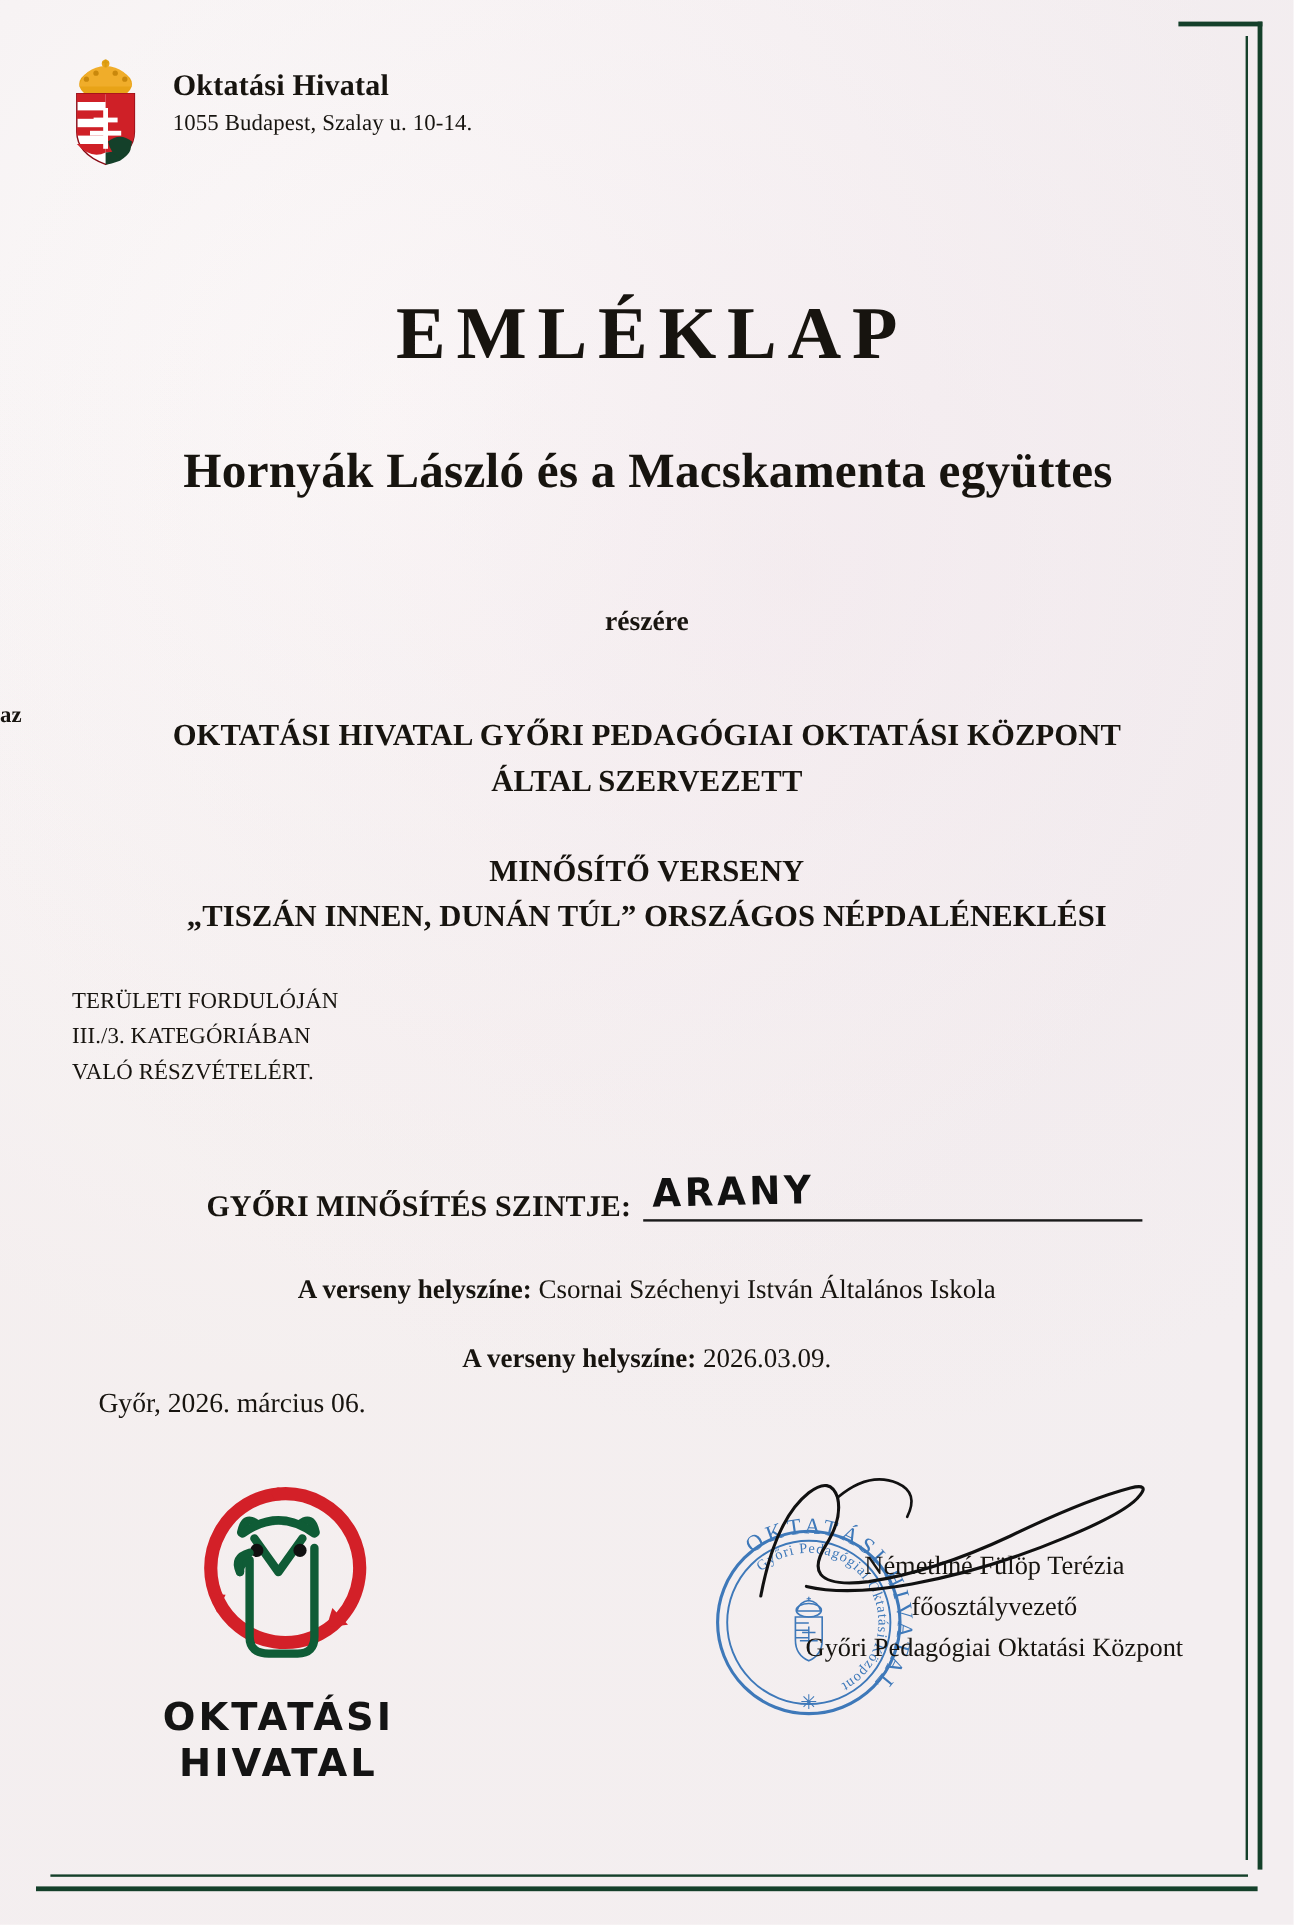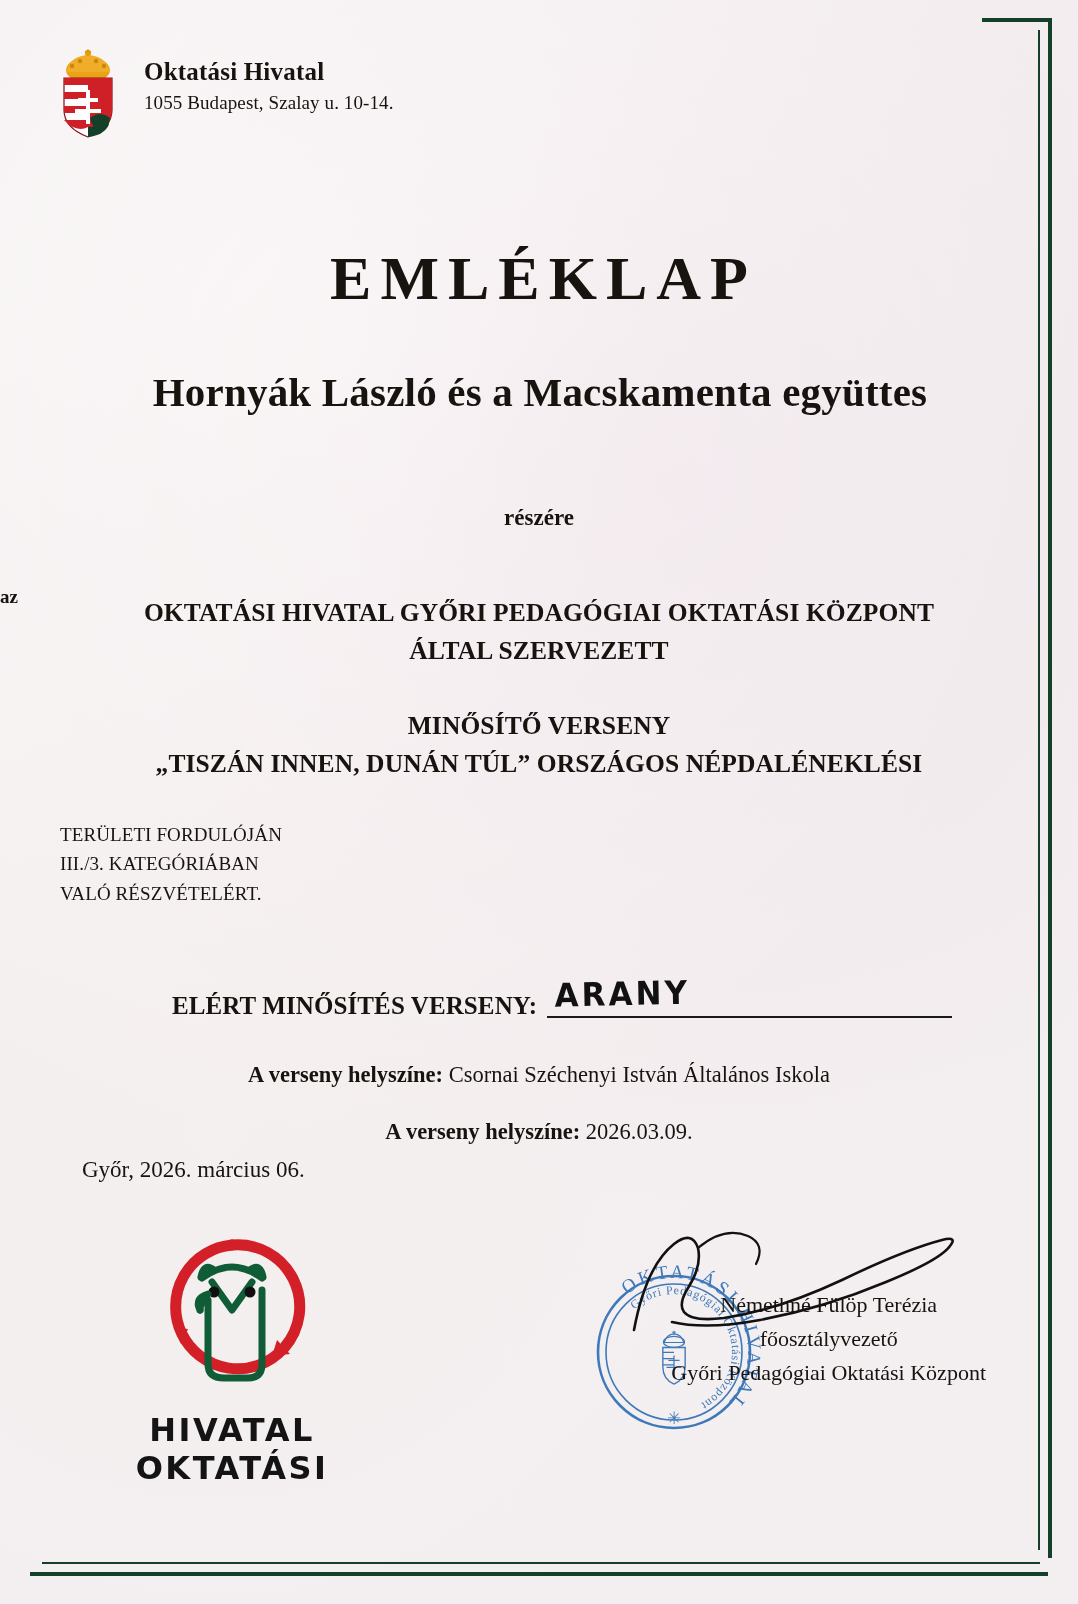--- a/index.html
+++ b/index.html
@@ -332,21 +332,21 @@
     <div>„TISZÁN INNEN, DUNÁN TÚL” ORSZÁGOS NÉPDALÉNEKLÉSI</div>
   </div>
 
   <div class="round-block">
     <div>TERÜLETI FORDULÓJÁN</div>
     <div>III./3. KATEGÓRIÁBAN</div>
     <div>VALÓ RÉSZVÉTELÉRT.</div>
   </div>
 
   <div class="qual-row">
-    <div class="qual-label">ELÉRT MINŐSÍTÉS VERSENY:</div>
+    <div class="qual-label">GYŐRI MINŐSÍTÉS SZINTJE:</div>
     <div class="qual-fill">
       <span class="qual-value">ARANY</span>
     </div>
   </div>
 
   <div class="venue">
     <b>A verseny helyszíne:</b>
     <span>Csornai Széchenyi István Általános Iskola</span>
   </div>
 
@@ -379,22 +379,22 @@
       <path d="M56 78
                Q56 68 64 68
                L64 132
                Q64 146 80 146
                L104 146
                Q118 146 118 132
                L118 58" fill="none" stroke="#0f5c36" stroke-width="7" stroke-linecap="round" stroke-linejoin="round"></path>
       <path d="M56 78 Q50 66 64 62" fill="none" stroke="#0f5c36" stroke-width="7" stroke-linecap="round"></path>
     </svg>
     <div class="logo-caption">
+      <div>OKTATÁSI</div>
       <div>HIVATAL</div>
-      <div>OKTATÁSI</div>
     </div>
   </div>
 
   <svg class="stamp" viewBox="0 0 180 180">
     <defs>
       <path id="outerArc" d="M 90,90 m -74,0 a 74,74 0 1 1 148,0 a 74,74 0 1 1 -148,0"></path>
       <path id="innerArc" d="M 90,90 m -58,0 a 58,58 0 1 1 116,0 a 58,58 0 1 1 -116,0"></path>
     </defs>
     <circle cx="90" cy="90" r="76" fill="none" stroke="#2f6fb5" stroke-width="2.6"></circle>
     <circle cx="90" cy="90" r="68" fill="none" stroke="#2f6fb5" stroke-width="1.6"></circle>

